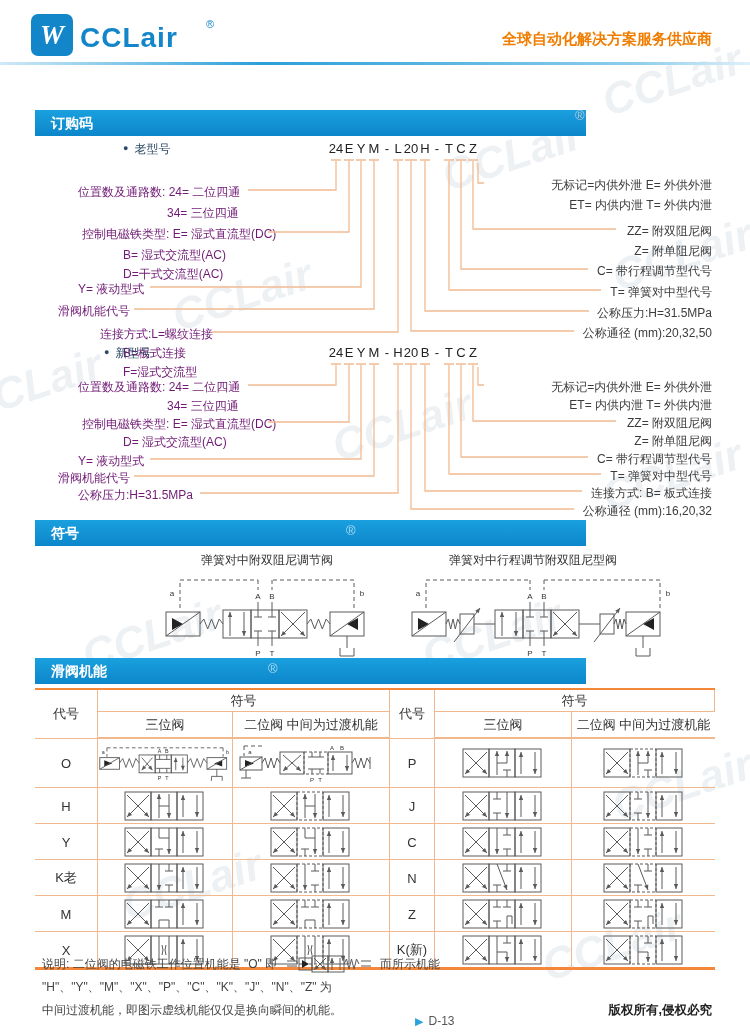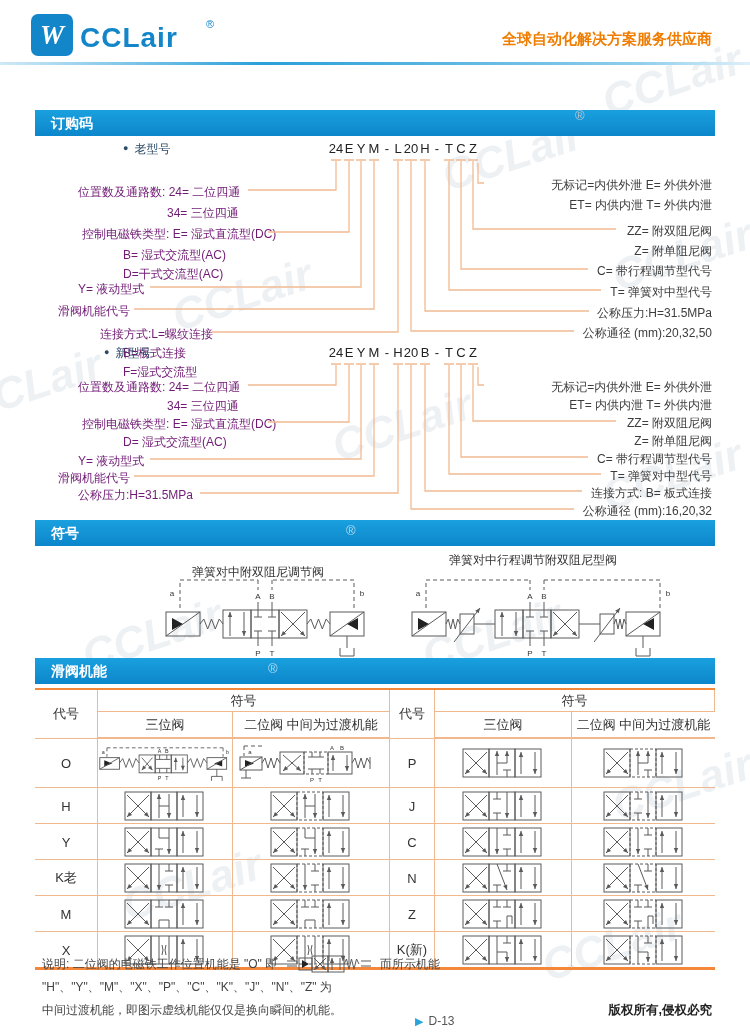--- a/index.html
+++ b/index.html
@@ -6,21 +6,21 @@
   .page{position:relative;width:750px;height:1035px;background:#fff;margin:0 auto;
         font-family:"Liberation Sans",sans-serif;overflow:hidden;}
   .abs{position:absolute;}
   
   .brand-text{position:absolute;left:80px;top:22px;font-size:28px;font-weight:bold;color:#1286c9;letter-spacing:1px;}
   .brand-reg{position:absolute;left:206px;top:18px;font-size:11px;color:#1286c9;}
   .tagline{position:absolute;right:38px;top:30px;font-size:15px;font-weight:bold;color:#f07d00;}
   .head-rule{position:absolute;left:0;top:62px;width:750px;height:3px;
              background:linear-gradient(90deg,#cfe9f7,#2b9fd8 35%,#8ecdeb 85%,#dff0fa);}
   
-  .secbar{position:absolute;left:35px;width:680px;height:26px;color:#fff;font-size:14px;font-weight:bold;
+  .secbar{position:absolute;left:35px;width:551px;height:26px;color:#fff;font-size:14px;font-weight:bold;
           line-height:26px;padding-left:16px;box-sizing:border-box;
           background:linear-gradient(#1aa0de,#0c86cb);}
   .regmark{position:absolute;font-size:13px;color:#b9c6d2;}
   .regmark.onbar{color:rgba(255,255,255,.65);}
   
   .olabel{position:absolute;font-size:12px;color:#701a75;white-space:nowrap;}
   .rlabel{position:absolute;font-size:12px;color:#3c3c3c;white-space:nowrap;right:38px;text-align:right;}
   .codechar{position:absolute;font-size:13px;color:#222;transform:translateX(-50%);white-space:pre;}
   .modelrow{position:absolute;font-size:12px;color:#2c4a66;white-space:nowrap;}
   .modelrow .dot{color:#2c4a66;font-size:9px;vertical-align:2px;margin-right:6px;}
@@ -180,21 +180,21 @@
 
       <polyline points="484,385 478,385 478,367"></polyline>
       <polyline points="616,421 473,421 473,365"></polyline>
       <polyline points="588,457 461,457 461,365"></polyline>
       <polyline points="601,474 449,474 449,365"></polyline>
       <polyline points="582,491 425,491 425,365"></polyline>
       <polyline points="574,509 411,509 411,365"></polyline>
     </g>
   </svg>
 
-  <div class="symtitle" style="left:258px;top:552px;margin-top:12px;">弹簧对中附双阻尼调节阀</div>
+  <div class="symtitle" style="left:267px;top:552px;">弹簧对中附双阻尼调节阀</div>
   <div class="symtitle" style="left:533px;top:552px;">弹簧对中行程调节附双阻尼型阀</div>
   <div class="abs" style="left:152px;top:564px;" id="bigsym-left"><svg width="235" height="96" viewBox="0 0 235 96">
         <line x1="28" y1="44" x2="28" y2="16" stroke="#5a5a5a" stroke-width="1" fill="none" stroke-dasharray="4,3"></line>
         <line x1="28" y1="16" x2="106" y2="16" stroke="#5a5a5a" stroke-width="1" fill="none" stroke-dasharray="4,3"></line>
         <line x1="106" y1="16" x2="106" y2="26" stroke="#5a5a5a" stroke-width="1" fill="none" stroke-dasharray="4,3"></line>
         <line x1="202" y1="44" x2="202" y2="16" stroke="#5a5a5a" stroke-width="1" fill="none" stroke-dasharray="4,3"></line>
         <line x1="202" y1="16" x2="120" y2="16" stroke="#5a5a5a" stroke-width="1" fill="none" stroke-dasharray="4,3"></line>
         <line x1="120" y1="16" x2="120" y2="26" stroke="#5a5a5a" stroke-width="1" fill="none" stroke-dasharray="4,3"></line>
         <text x="20" y="32" text-anchor="middle" font-size="8" fill="#333" font-family="Liberation Sans,sans-serif">a</text>
         <text x="210" y="32" text-anchor="middle" font-size="8" fill="#333" font-family="Liberation Sans,sans-serif">b</text>

